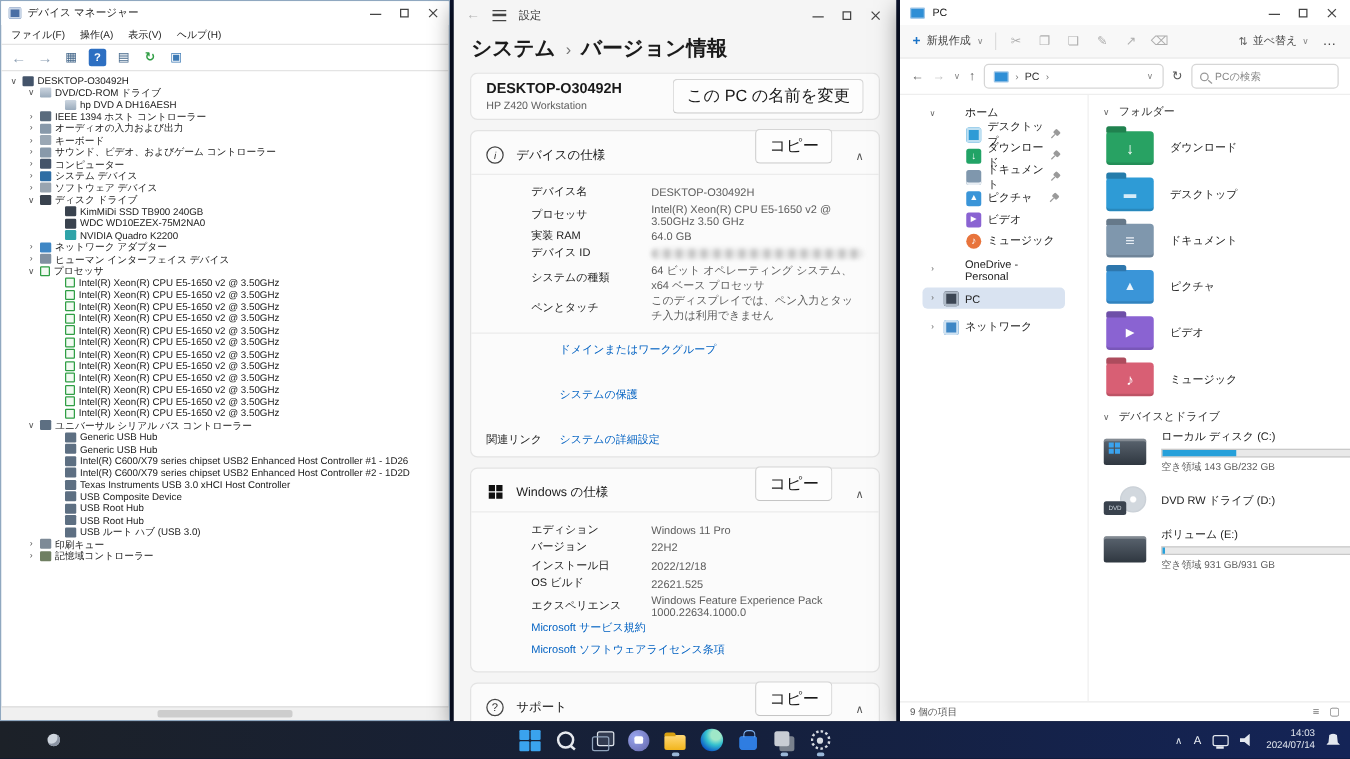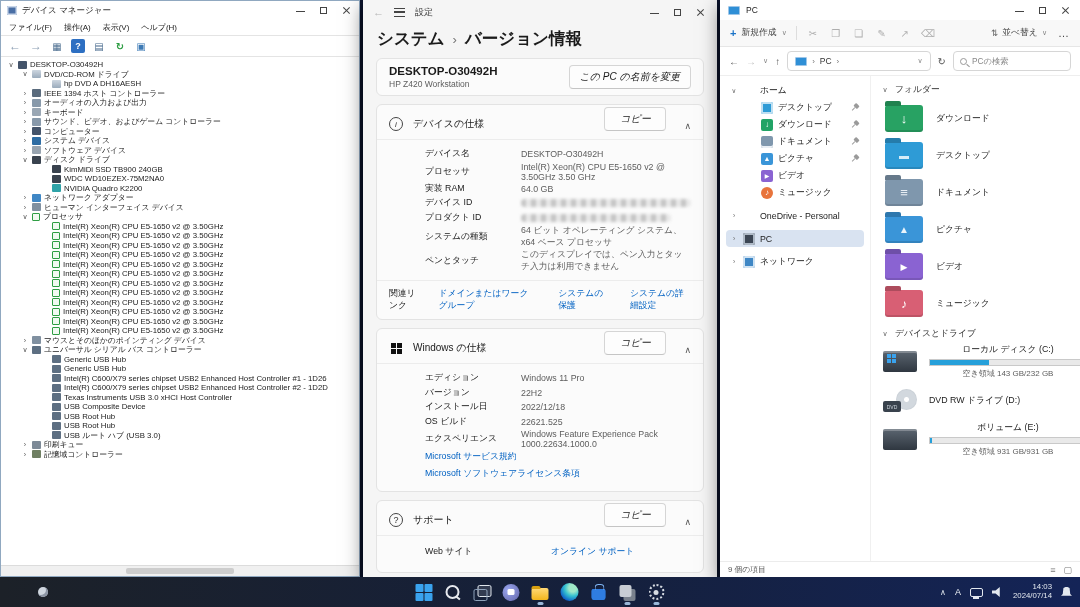--- a/index.html
+++ b/index.html
@@ -59,21 +59,21 @@
   .st-burger::after{content:"";position:absolute;left:0;right:0;top:2.5px;height:1.5px;background:#444;}
   .st-app-title{font-size:9px;color:#333;}
   .st .winctl{margin-left:auto;}
   .st-h1{padding:4px 14px 8px;font-size:16.5px;font-weight:bold;display:flex;gap:8px;align-items:center;flex:none;}
   .st-h1 .sep{color:#777;font-weight:normal;font-size:13px;}
   .st-body{flex:1;padding:0 13px;overflow:hidden;}
   .card{background:#fbfbfb;border:1px solid #e3e3e3;border-radius:6px;margin-bottom:8px;}
   .pc-card{display:flex;align-items:center;justify-content:space-between;padding:7px 12px;height:38px;}
   .pc-name{font-size:11.5px;font-weight:bold;color:#1a1a1a;}
   .pc-model{font-size:8.5px;color:#5d5d5d;margin-top:2px;}
-  .btn{background:#fdfdfd;border:1px solid #d5d5d5;border-bottom-color:#c5c5c5;border-radius:4px;font-size:10px;padding:4px 10px;color:#1a1a1a;white-space:nowrap;font-style:italic;}
+  .btn{background:#fdfdfd;border:1px solid #d5d5d5;border-bottom-color:#c5c5c5;border-radius:4px;font-size:13px;padding:4px 10px;color:#1a1a1a;white-space:nowrap;}
   .sec-head{display:flex;align-items:flex-end;gap:10px;padding:8px 12px;height:34px;}
   .sec-ic{width:14px;height:14px;flex:none;display:flex;align-items:center;justify-content:center;color:#333;}
   .info-icon::before{content:"i";font-size:8px;border:1px solid #444;border-radius:50%;width:12px;height:12px;display:flex;align-items:center;justify-content:center;font-style:italic;}
   .windows-logo-icon::before{content:"";width:5px;height:5px;background:#111;box-shadow:6px 0 #111,0 6px #111,6px 6px #111;margin:-6px 0 0 -6px;display:block;}
   .question-icon::before{content:"?";font-size:9px;border:1px solid #444;border-radius:50%;width:12px;height:12px;display:flex;align-items:center;justify-content:center;}
   .sec-title{font-size:10px;color:#1a1a1a;flex:1;}
   .copy-btn{margin-right:8px;min-width:62px;text-align:center;}
   .chev{color:#555;font-size:9px;}
   .sec-rows{border-top:1px solid #ececec;padding:7px 12px 7px 48px;}
   .srow{display:flex;align-items:center;min-height:14.5px;}
@@ -104,21 +104,21 @@
   .addr{flex:1;height:20px;border:1px solid #d6d6d6;border-radius:4px;display:flex;align-items:center;gap:5px;padding:0 7px;font-size:8.5px;color:#333;background:#fff;}
   .addr .crumb-sep{color:#777;font-size:8px;}
   .addr .addr-drop{margin-left:auto;color:#888;font-size:7px;}
   .refresh-g{color:#555;font-size:10px;}
   .searchbox{width:118px;height:20px;border:1px solid #d6d6d6;border-radius:4px;display:flex;align-items:center;gap:5px;padding:0 6px;background:#fff;}
   .search-glass{width:7px;height:7px;border:1.3px solid #999;border-radius:50%;position:relative;flex:none;}
   .search-glass::after{content:"";position:absolute;width:4px;height:1.3px;background:#999;left:5px;top:6px;transform:rotate(40deg);}
   .searchbox input{border:none;outline:none;font-size:8.3px;width:100%;color:#333;background:transparent;}
   .searchbox input::placeholder{color:#888;}
   .ex-body{flex:1;display:flex;overflow:hidden;}
-  .ex-side{width:150px;padding:6px 6px;flex:none;overflow:hidden;}
+  .ex-side{width:150px;padding:6px 18px;flex:none;overflow:hidden;}
   .side-item{display:flex;align-items:center;gap:5px;height:17px;padding:0 4px;border-radius:4px;font-size:8.8px;color:#222;position:relative;}
   .side-item.i1{padding-left:22px;}
   .side-item.sel{background:#d9e3f1;}
   .side-item.gap{margin-top:6px;}
   .side-ex{width:8px;font-size:6.5px;color:#666;text-align:center;flex:none;}
   .side-ic{width:12px;height:12px;flex:none;display:flex;align-items:center;justify-content:center;font-size:10px;border-radius:2px;}
   .side-item .home-icon{color:#3e76c0;font-size:12px;}
   .side-item .desktop-icon{background:#2e9bd6;box-shadow:inset 0 0 0 2px #bfe0f2;}
   .side-item .downloads-icon{background:#21a366;color:#fff;font-size:8px;}
   .side-item .downloads-icon::before{content:"↓";}
@@ -148,21 +148,21 @@
   .desktop-folder-icon::after{content:"▬";font-size:10px;color:#d6ecf8;}
   .documents-folder-icon{background:#7f97ad;}
   .documents-folder-icon::after{content:"≡";font-size:13px;color:#e8eef4;}
   .pictures-folder-icon{background:#3a95d8;}
   .pictures-folder-icon::after{content:"▲";font-size:10px;color:#eaf4fb;}
   .videos-folder-icon{background:#8a63d2;}
   .videos-folder-icon::after{content:"▶";font-size:9px;}
   .music-folder-icon{background:#d85f74;}
   .music-folder-icon::after{content:"♪";font-size:12px;}
   .fold-label{font-size:8.8px;color:#222;}
-  .drive-item{display:flex;gap:12px;align-items:center;margin:1px 0 10px;padding-left:2px;text-align:center;}
+  .drive-item{display:flex;gap:12px;align-items:center;margin:1px 0 10px;padding-left:2px;}
   .dr-ic{flex:none;position:relative;}
   .local-disk-icon,.volume-icon{width:34px;height:21px;background:linear-gradient(#5b6570,#2f3740);border-radius:2px;box-shadow:inset 0 2px 0 rgba(255,255,255,.25);}
   .local-disk-icon::after{content:"";position:absolute;left:4px;top:3px;width:4px;height:4px;background:#3aa3ee;box-shadow:5px 0 #3aa3ee,0 5px #3aa3ee,5px 5px #3aa3ee;}
   .dvd-drive-icon{width:34px;height:23px;}
   .dvd-drive-icon::before{content:"";position:absolute;right:0;top:0;width:21px;height:21px;border-radius:50%;background:radial-gradient(circle,#fff 0 2px,#d2d8de 3px 60%,#a8b0b9 100%);}
   .dvd-drive-icon::after{content:"DVD";position:absolute;left:0;bottom:0;width:18px;height:11px;background:#39424d;border-radius:2px;color:#cfd6de;font-size:5px;display:flex;align-items:center;justify-content:center;}
   .dr-body{display:flex;flex-direction:column;gap:2.5px;}
   .dr-name{font-size:8.8px;color:#222;}
   .dr-bar{width:158px;height:7px;background:#e9e9e9;border:1px solid #c9c9c9;}
   .dr-fill{height:100%;background:#26a0da;}
@@ -404,25 +404,20 @@
           <span class="dm-ic processor-icon"></span>
           <span class="dm-label">Intel(R) Xeon(R) CPU E5-1650 v2 @ 3.50GHz</span>
         </div>
 
         <div class="dm-row lv2">
           <span class="dm-ex"></span>
           <span class="dm-ic processor-icon"></span>
           <span class="dm-label">Intel(R) Xeon(R) CPU E5-1650 v2 @ 3.50GHz</span>
         </div>
 
-        <div class="dm-row lv1">
-          <span class="dm-ex">›</span>
-          <span class="dm-ic mouse-icon"></span>
-          <span class="dm-label">マウスとそのほかのポインティング デバイス</span>
-        </div>
 
 
         <div class="dm-row lv1">
           <span class="dm-ex">∨</span>
           <span class="dm-ic usb-icon"></span>
           <span class="dm-label">ユニバーサル シリアル バス コントローラー</span>
         </div>
 
         <div class="dm-row lv2">
           <span class="dm-ex"></span>
@@ -542,38 +537,34 @@
             <div class="srow">
               <span class="srl">実装 RAM</span>
               <span class="srv">64.0 GB</span>
             </div>
 
             <div class="srow">
               <span class="srl">デバイス ID</span>
               <span class="srv blur-long"></span>
             </div>
 
-            <div class="srow">
-              <span class="srl">プロダクト ID</span>
-              <span class="srv blur-short"></span>
-            </div>
 
             <div class="srow">
               <span class="srl">システムの種類</span>
               <span class="srv">64 ビット オペレーティング システム、x64 ベース プロセッサ</span>
             </div>
 
             <div class="srow">
               <span class="srl">ペンとタッチ</span>
               <span class="srv">このディスプレイでは、ペン入力とタッチ入力は利用できません</span>
             </div>
           </div>
         <div class="rel-row">
           <span class="rel-label">関連リンク</span>
-          <span style="display:flex;gap:24px;">
+          <span style="display:flex;gap:24px;flex-direction:column;">
 
           <a href="#" class="lnk">ドメインまたはワークグループ</a>
               <a href="#" class="lnk">システムの保護</a>
               <a href="#" class="lnk">システムの詳細設定</a>
             </span>
         </div>
       </div>
 
       <div class="card">
         <div class="sec-head">

